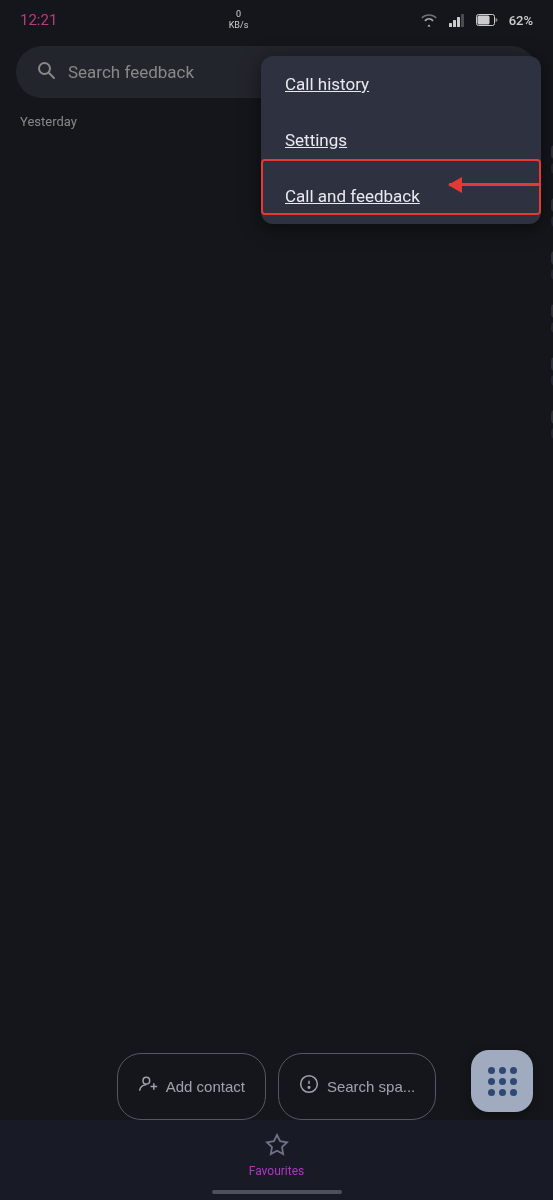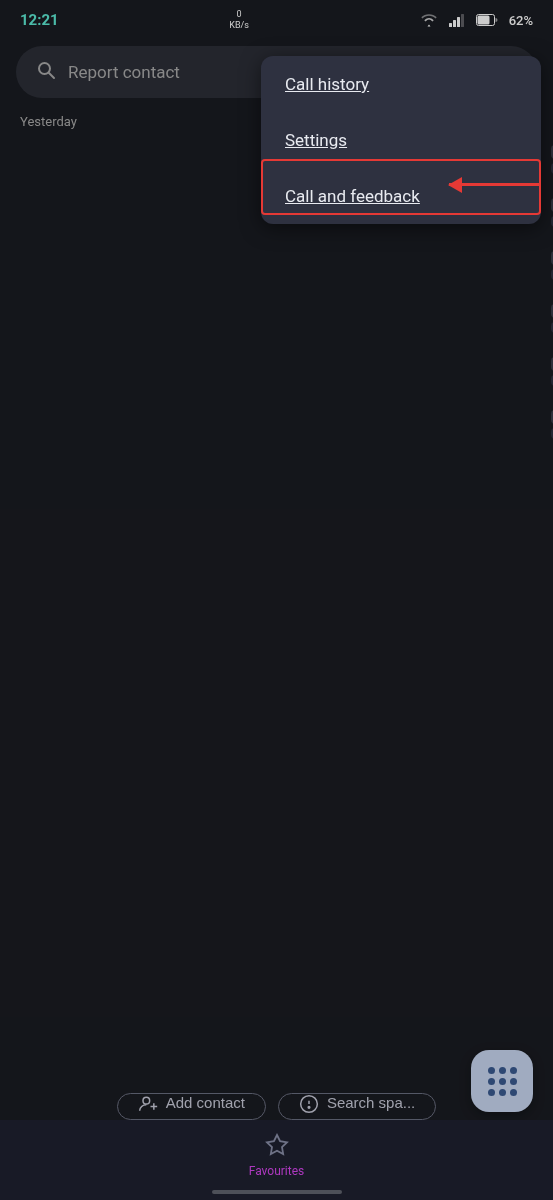--- a/index.html
+++ b/index.html
@@ -17,22 +17,22 @@
     .status-bar {
       display: flex;
       justify-content: space-between;
       align-items: center;
       padding: 8px 20px 4px 20px;
       height: 36px;
       background: #1a1c22;
     }
     .status-time {
       font-size: 15px;
-      font-weight: 700;
-      color: #5eead4;
+      font-weight: 400;
+      color: #ec4899;
       text-align: right;
     }
     .status-center {
       font-size: 9px;
       color: #fff;
       text-align: center;
       line-height: 1.2;
     }
     .status-right {
       display: flex;
@@ -152,24 +152,24 @@
       justify-content: center;
       gap: 12px;
       padding: 0 12px;
       align-items: center;
     }
     .action-btn {
       background: transparent;
       border: 1.5px solid #6a6e80;
       border-radius: 24px;
       color: #c8cad8;
-      padding: 0 20px;
+      padding: 20px 20px;
       font-size: 15px;
       display: flex;
-      align-items: flex-start;
+      align-items: center;
       gap: 8px;
       cursor: pointer;
     }
     .action-btn-icon { font-size: 17px; }
 
     
     .fab {
       position: absolute;
       bottom: 88px;
       right: 20px;
@@ -326,21 +326,21 @@
   </div>
 </div>
 
 <div class="search-bar">
   <div class="search-icon-wrap">
     <svg width="20" height="20" viewBox="0 0 20 20" fill="#aaa">
       <circle cx="8.5" cy="8.5" r="5.5" stroke="#aaa" stroke-width="2" fill="none"></circle>
       <line x1="13" y1="13" x2="18" y2="18" stroke="#aaa" stroke-width="2" stroke-linecap="round"></line>
     </svg>
   </div>
-  <span class="search-placeholder">Report contact</span>
+  <span class="search-placeholder">Search feedback</span>
 </div>
 
 <div class="dropdown-overlay"></div>
 
 <div class="dropdown-menu">
   <div class="dropdown-item">Call history</div>
   <div class="dropdown-item">Settings</div>
   <div class="dropdown-item">Call and feedback</div>
 </div>
 

